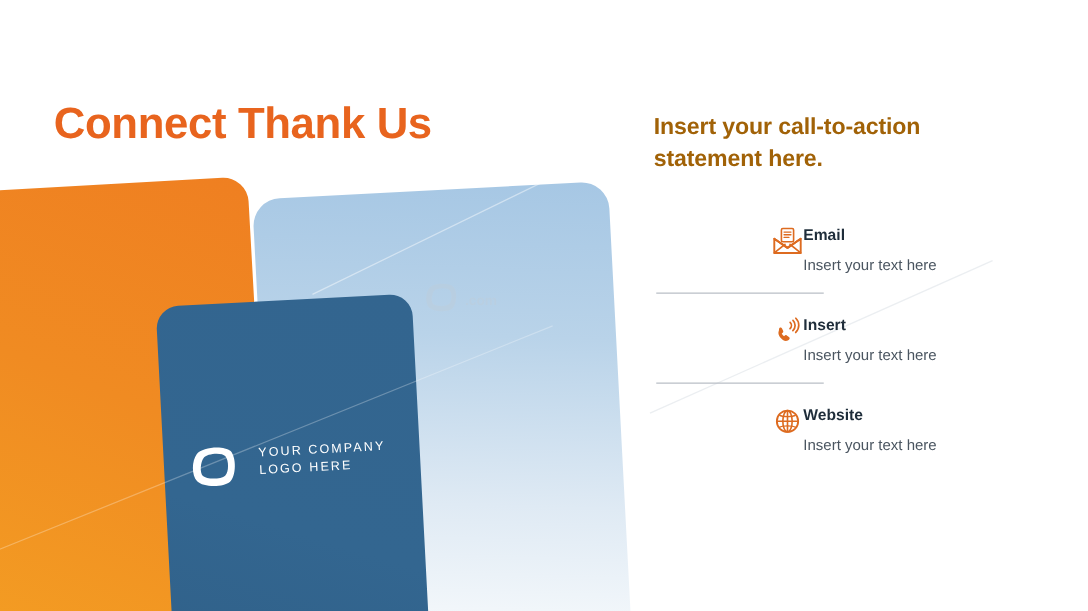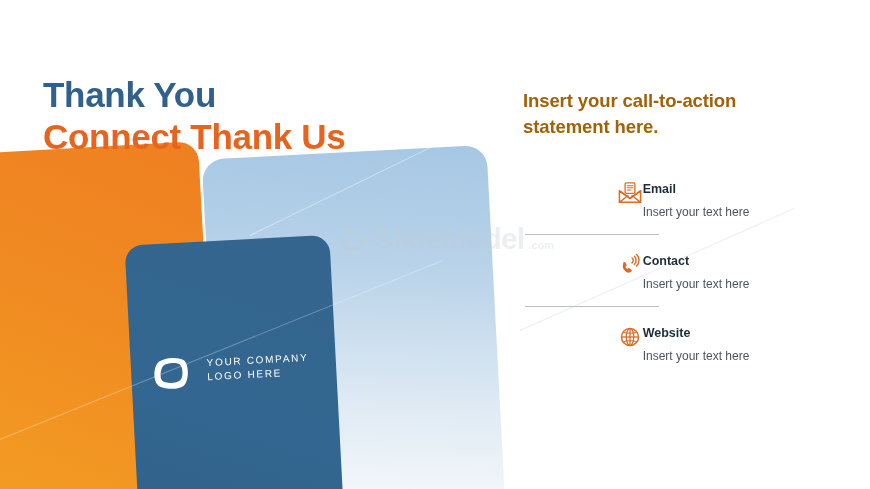--- a/index.html
+++ b/index.html
@@ -199,21 +199,20 @@
   <div id="card-orange" class="card"></div>
   <div id="card-lightblue" class="card"></div>
 
   <div id="watermark">
     <span class="wm-mark">
       <svg viewBox="0 0 48 48" width="30" height="30" aria-hidden="true">
         <path d="M9 13 C14 7, 34 6, 40 12 C45 18, 44 35, 38 40 C32 45, 13 44, 8 38 C3 32, 4 19, 9 13 Z
                  M15 17 C18 13, 32 12.5, 35 16.5 C38 20.5, 37.5 31, 34 34 C30 37.5, 17 37, 13.5 33.5 C10.5 30, 12 20.5, 15 17 Z" fill="#c3ccd4" fill-rule="evenodd"></path>
       </svg>
     </span>
-    <span class="wm-text">SlideModel</span>
     <span class="wm-tld">.com</span>
   </div>
 
   <div id="card-darkblue" class="card"></div>
 
   <div id="streak-1" class="streak"></div>
   <div id="streak-2" class="streak"></div>
   <div id="streak-3" class="streak"></div>
 
   <div id="logo-group">
@@ -223,21 +222,20 @@
                  M15 17 C18 13, 32 12.5, 35 16.5 C38 20.5, 37.5 31, 34 34 C30 37.5, 17 37, 13.5 33.5 C10.5 30, 12 20.5, 15 17 Z" fill="#ffffff" fill-rule="evenodd"></path>
       </svg>
     </span>
     <span id="logo-caption">
       <span>YOUR COMPANY</span><br>
       <span>LOGO HERE</span>
     </span>
   </div>
 
   <div id="title-block">
-    <div id="title-line-1">Thank You</div>
     <div id="title-line-2">Connect Thank Us</div>
   </div>
 
   <div id="right-col">
 
     <div id="cta-heading">Insert your call-to-action
 statement here.</div>
 
     <div id="contact-list">
 
@@ -266,21 +264,21 @@
             <path d="M7.5 15.5 C6 18.5, 8.5 22.5, 11.5 24.5 C14 26.2, 16.5 25.5, 17.8 23.8
                      C18.4 23, 18.2 22.2, 17.4 21.6 L15.3 20.1 C14.5 19.5, 13.7 19.7, 13.1 20.4
                      L12.6 21 C11.6 20.3, 10.8 19.3, 10.3 18.2 L11 17.8 C11.8 17.3, 12.1 16.5, 11.7 15.6
                      L10.6 13.2 C10.2 12.3, 9.4 12, 8.6 12.4 C7.2 13.1, 7.9 14.6, 7.5 15.5 Z" fill="#DD6B20"></path>
             <path d="M18.5 13.5 C20.3 11.7, 20.3 9, 18.6 7.3" fill="none" stroke="#DD6B20" stroke-width="1.7" stroke-linecap="round"></path>
             <path d="M21.3 15.4 C24.2 12.6, 24.2 8.1, 21.4 5.3" fill="none" stroke="#DD6B20" stroke-width="1.7" stroke-linecap="round"></path>
             <path d="M24.1 17.2 C28.1 13.3, 28.1 7, 24.2 3.2" fill="none" stroke="#DD6B20" stroke-width="1.7" stroke-linecap="round"></path>
           </svg>
         </span>
         <span class="contact-text">
-          <span class="contact-label">Contact</span>
+          <span class="contact-label">Insert</span>
           <span class="contact-value" style="display:block">Insert your text here</span>
         </span>
       </div>
       <div class="row-divider"></div>
 
       <div class="contact-row">
         <span class="contact-icon">
           <svg viewBox="0 0 32 32" width="26" height="26" aria-hidden="true">
             <circle cx="16" cy="16" r="10.5" fill="none" stroke="#DD6B20" stroke-width="1.8"></circle>
             <ellipse cx="16" cy="16" rx="4.6" ry="10.5" fill="none" stroke="#DD6B20" stroke-width="1.6"></ellipse>

